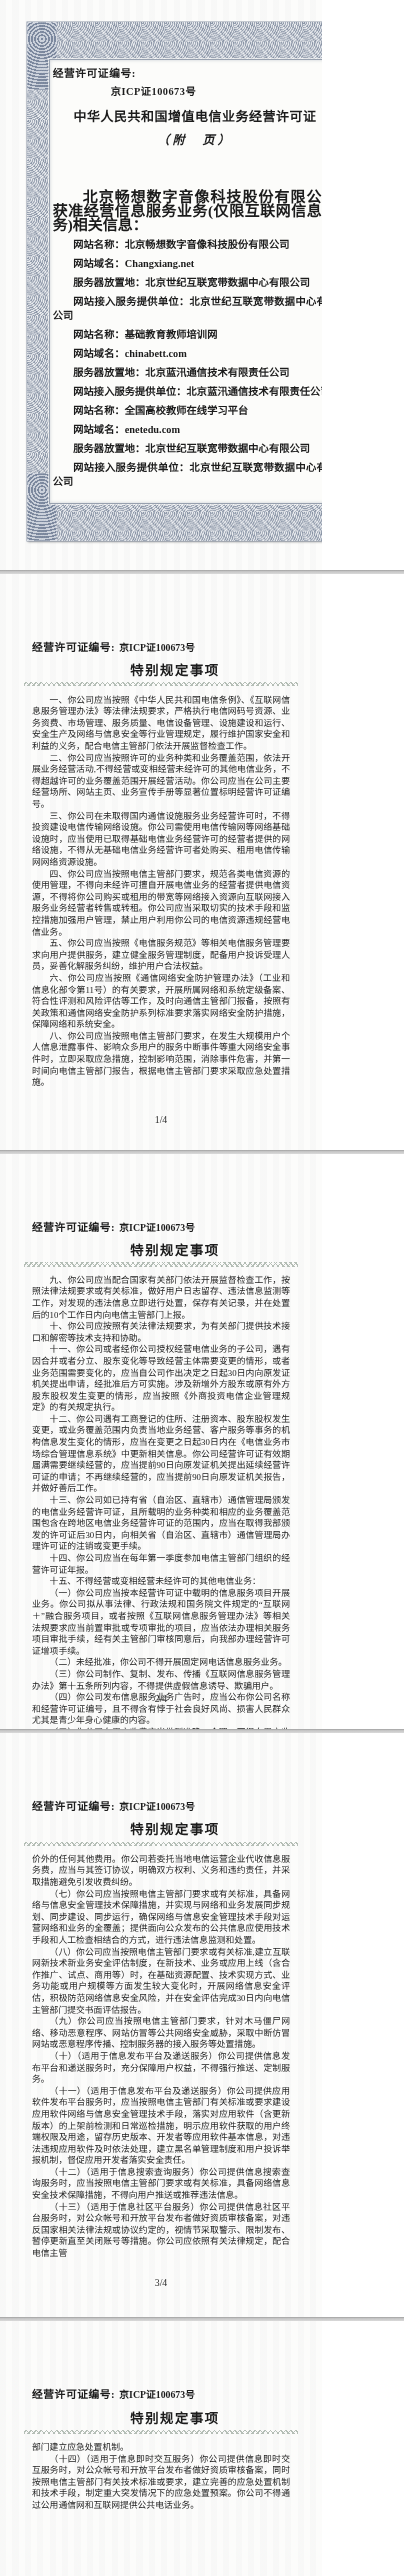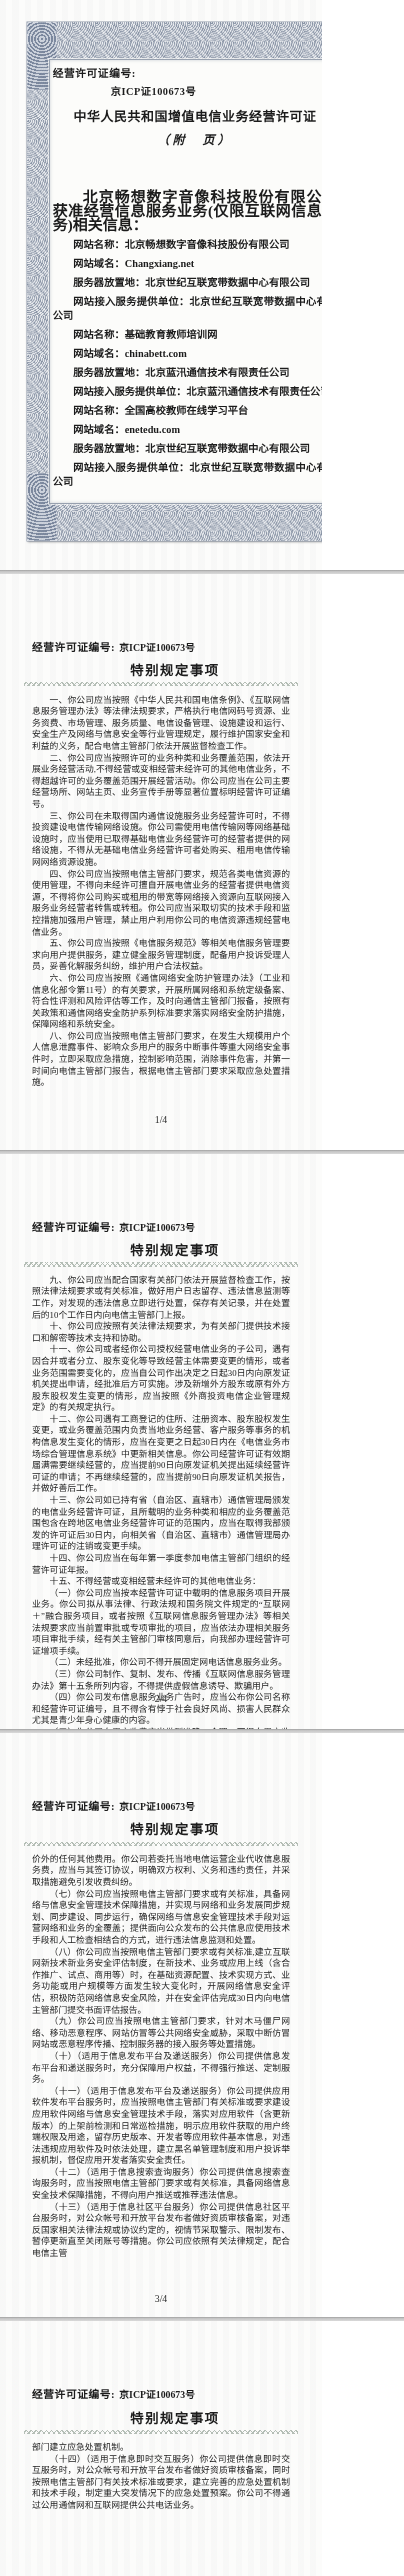--- a/index.html
+++ b/index.html
@@ -40,21 +40,21 @@
   .sp-num{font-size:9.8px;font-weight:600;margin-left:4.1px;}
   .sp h2{font-size:13.4px;font-weight:700;text-align:center;margin:5.2px 0 0;letter-spacing:1.5px;padding-left:28px;}
   .wavy{width:274px;height:4.1px;margin:3.1px auto 0;opacity:.85;
         background:
           repeating-linear-gradient(45deg,#a9b4ab 0 1px,transparent 1px 3.6px),
           repeating-linear-gradient(-45deg,#a9b4ab 0 1px,transparent 1px 3.6px);}
   .sp-body{margin-top:8.2px;padding:0 32px;font-size:8.8px;line-height:11.6px;text-align:justify;}
   .sp-body p{margin:0;}
   .sp-body p.indent{text-indent:2em;}
   .pageno{position:absolute;left:0;width:100%;text-align:center;font-size:9.8px;color:#2a2a2a;}
-  .pn-48{bottom:25px}.pn-56{bottom:13px}
+  .pn-48{bottom:25px}.pn-56{bottom:29px}
 </style>
 </head>
 <body>
 
 <div class="doc">
 
   <section class="page cert">
     <div class="frame">
       <div class="corner c-tl"></div>
       <div class="corner c-tr"></div>

